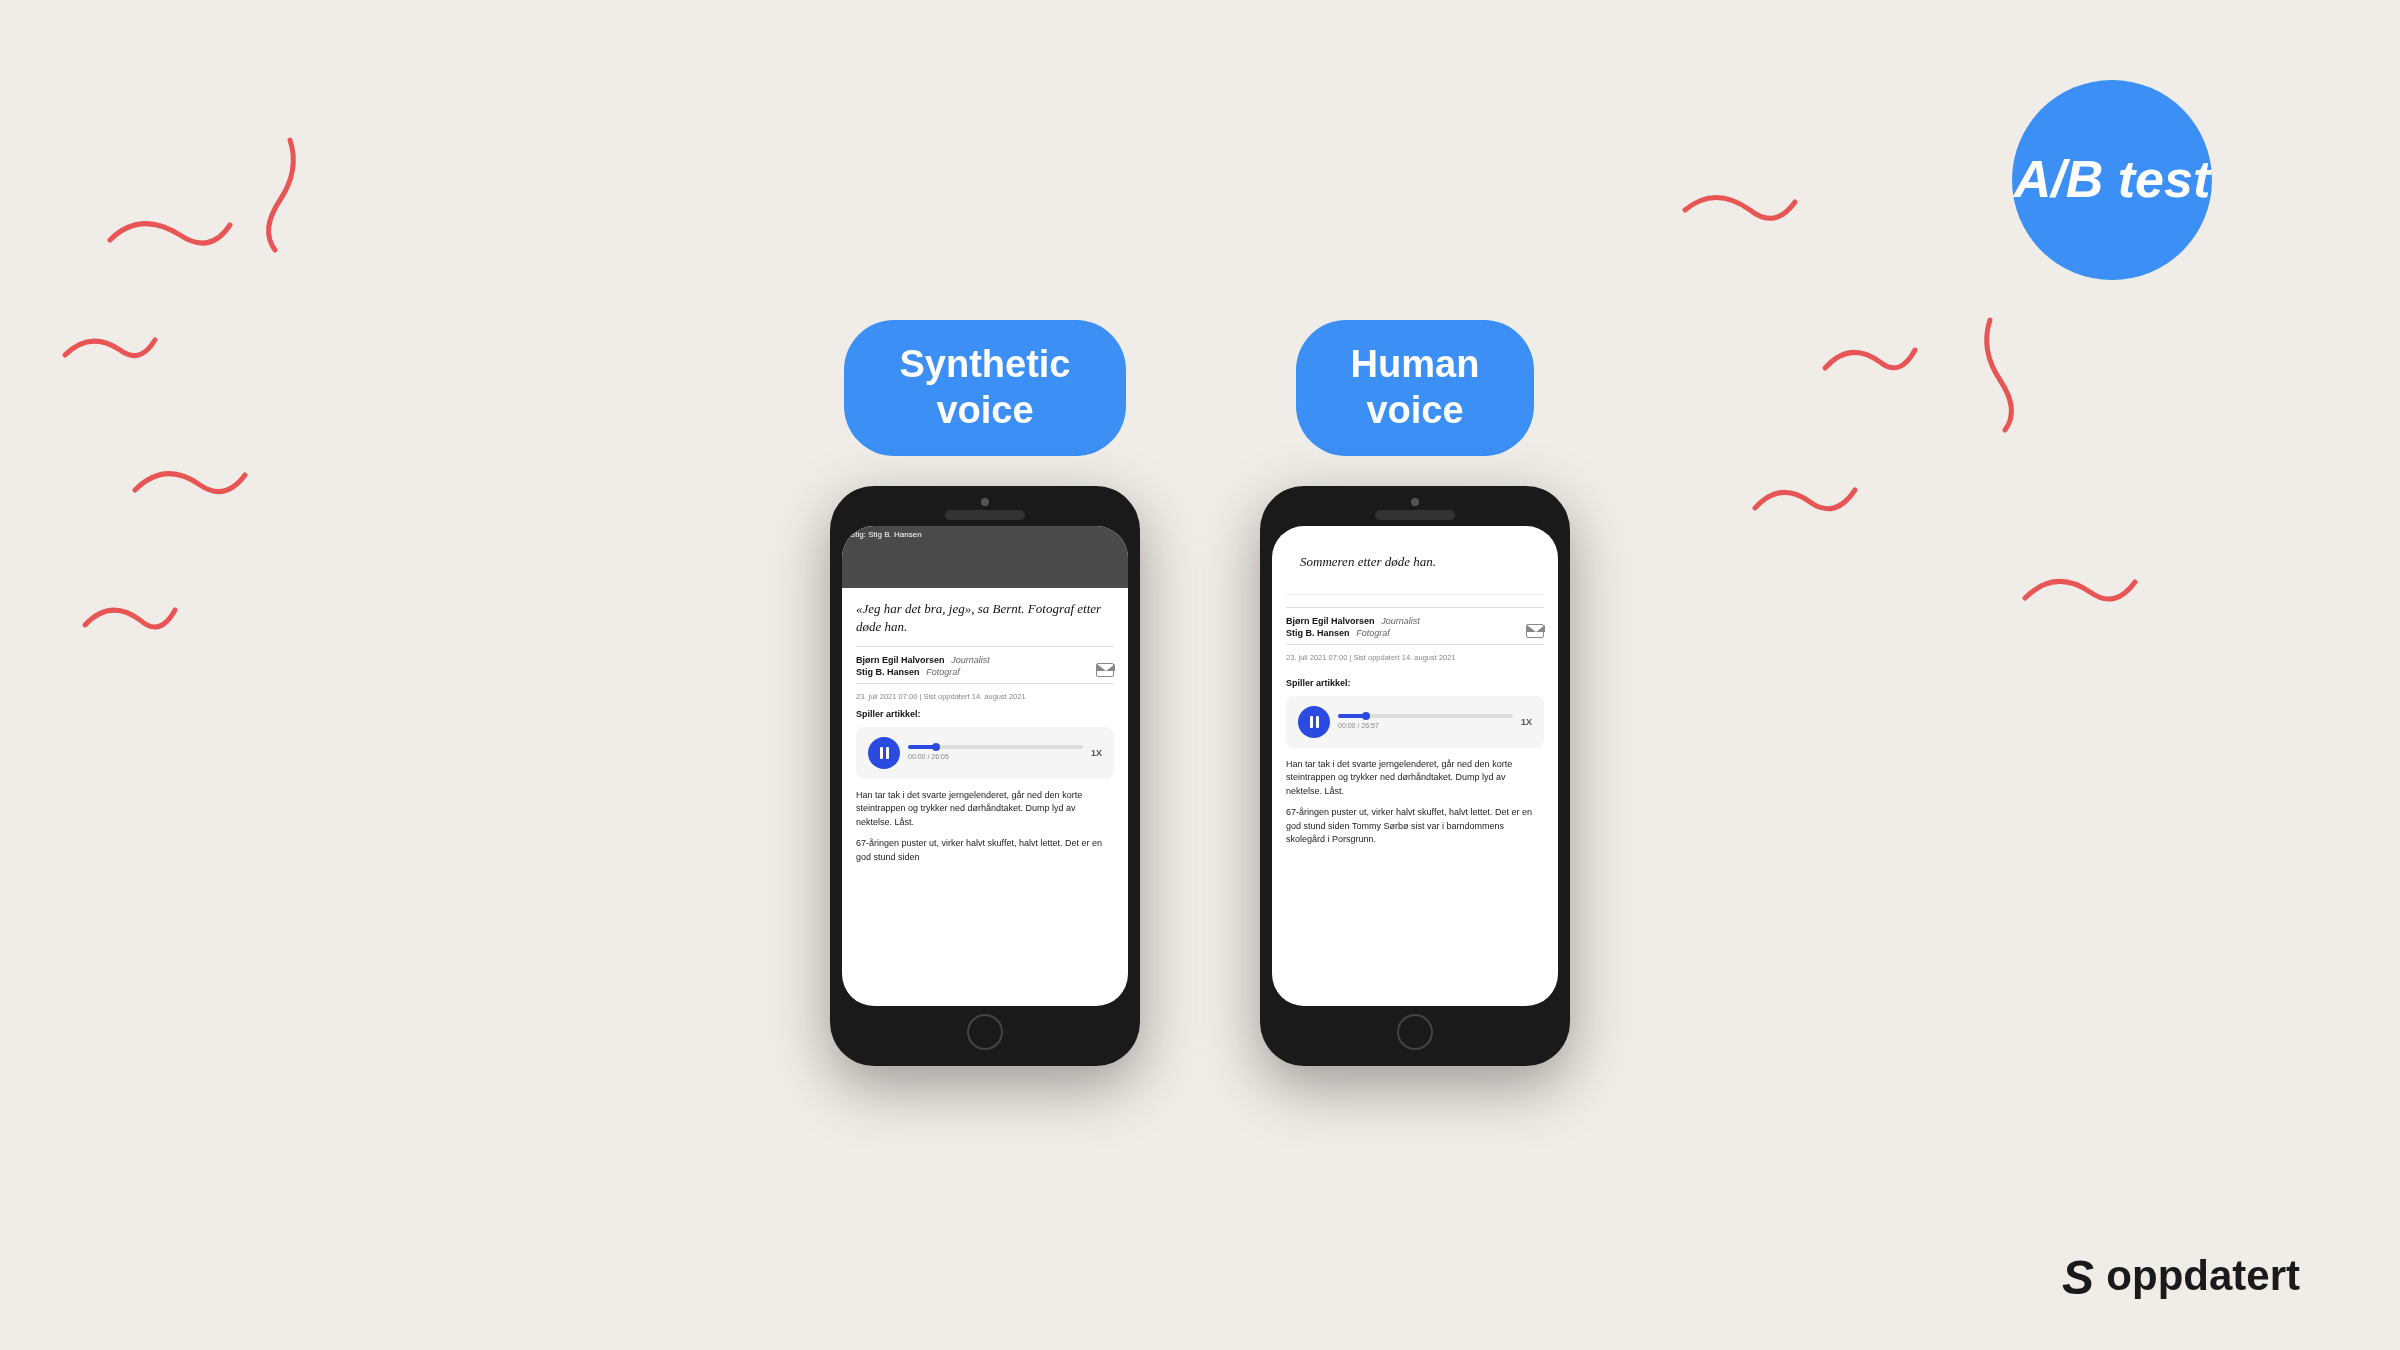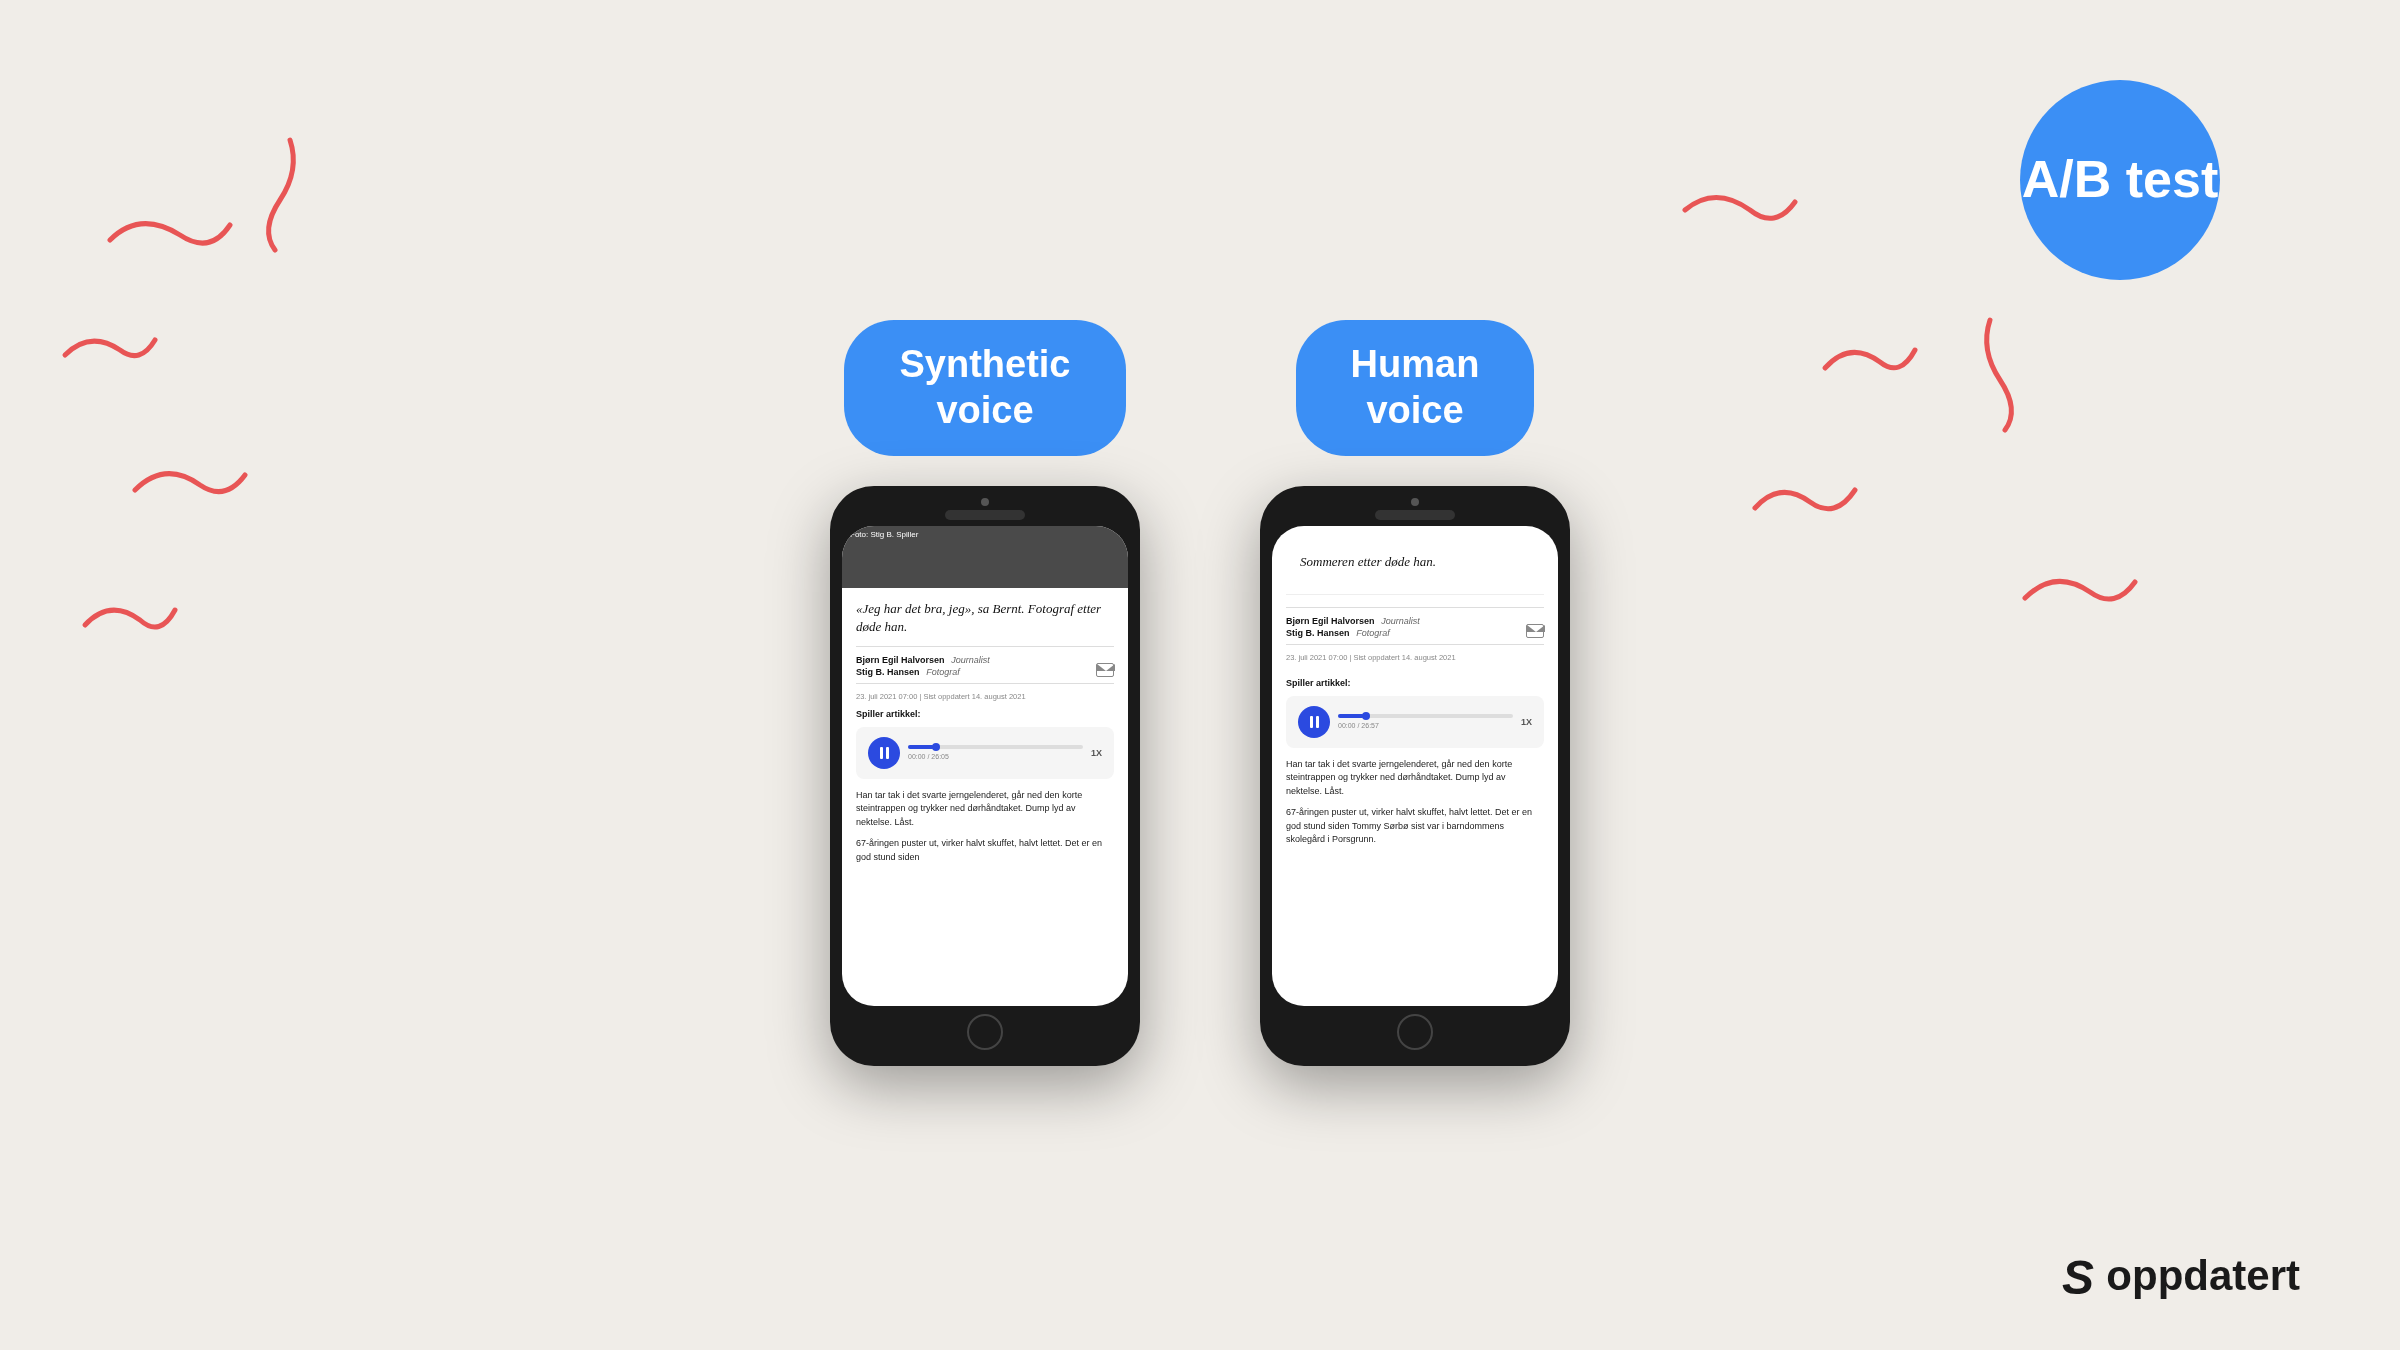--- a/index.html
+++ b/index.html
@@ -270,35 +270,36 @@
       padding: 12px 14px 24px;
       font-style: italic;
       font-size: 13px;
       color: #111;
       border-bottom: 1px solid #eee;
     }
 
     
     .ab-badge {
       position: absolute;
-      right: 180px;
+      right: 188px;
       top: 80px;
       width: 200px;
       height: 200px;
       background: #3b8ff5;
       border-radius: 50%;
       display: flex;
       align-items: center;
       justify-content: center;
       color: white;
       font-family: Arial, sans-serif;
       font-weight: 900;
       font-size: 52px;
       text-align: center;
       line-height: 1.1;
+      font-style: italic;
     }
 
     
     .schibsted-logo {
       position: absolute;
       bottom: 50px;
       right: 100px;
       font-family: Arial, sans-serif;
       font-weight: 900;
       font-size: 42px;
@@ -324,21 +325,21 @@
 <div class="container">
 
   <div class="phone-wrapper">
     <div class="phone-label">Synthetic<br>voice</div>
     <div class="phone">
       <div class="phone-camera"></div>
       <div class="phone-notch"></div>
       <div class="phone-screen">
         <div class="screen-content">
           <div class="screen-image">
-            <span class="screen-image-label">Foto: Stig B. Spiller</span>
+            <span class="screen-image-label">Stig: Stig B. Hansen</span>
           </div>
           <div class="screen-body">
             <div class="article-title">«Jeg har det bra, jeg», sa Bernt. Fotograf etter døde han.</div>
             <div class="author-block">
               <div>
                 <div>
                   <span class="author-name">Bjørn Egil Halvorsen</span>
                   <span class="author-role">Journalist</span>
                 </div>
                 <div>

